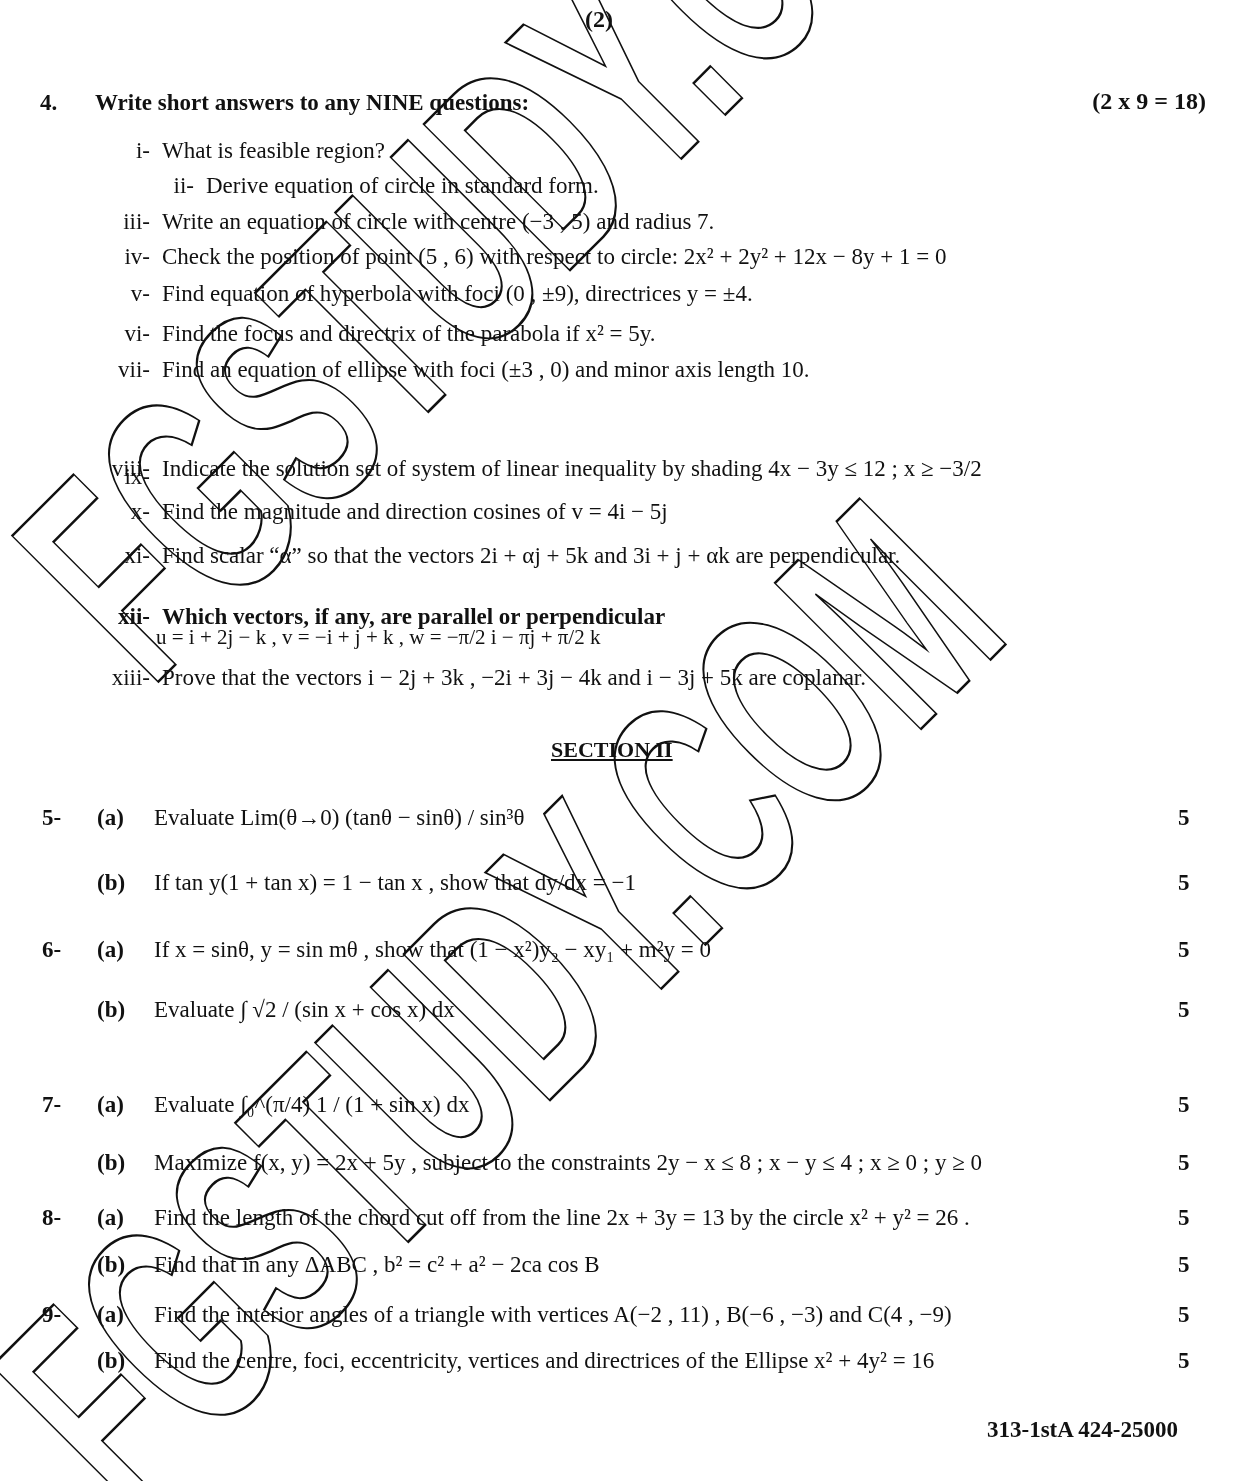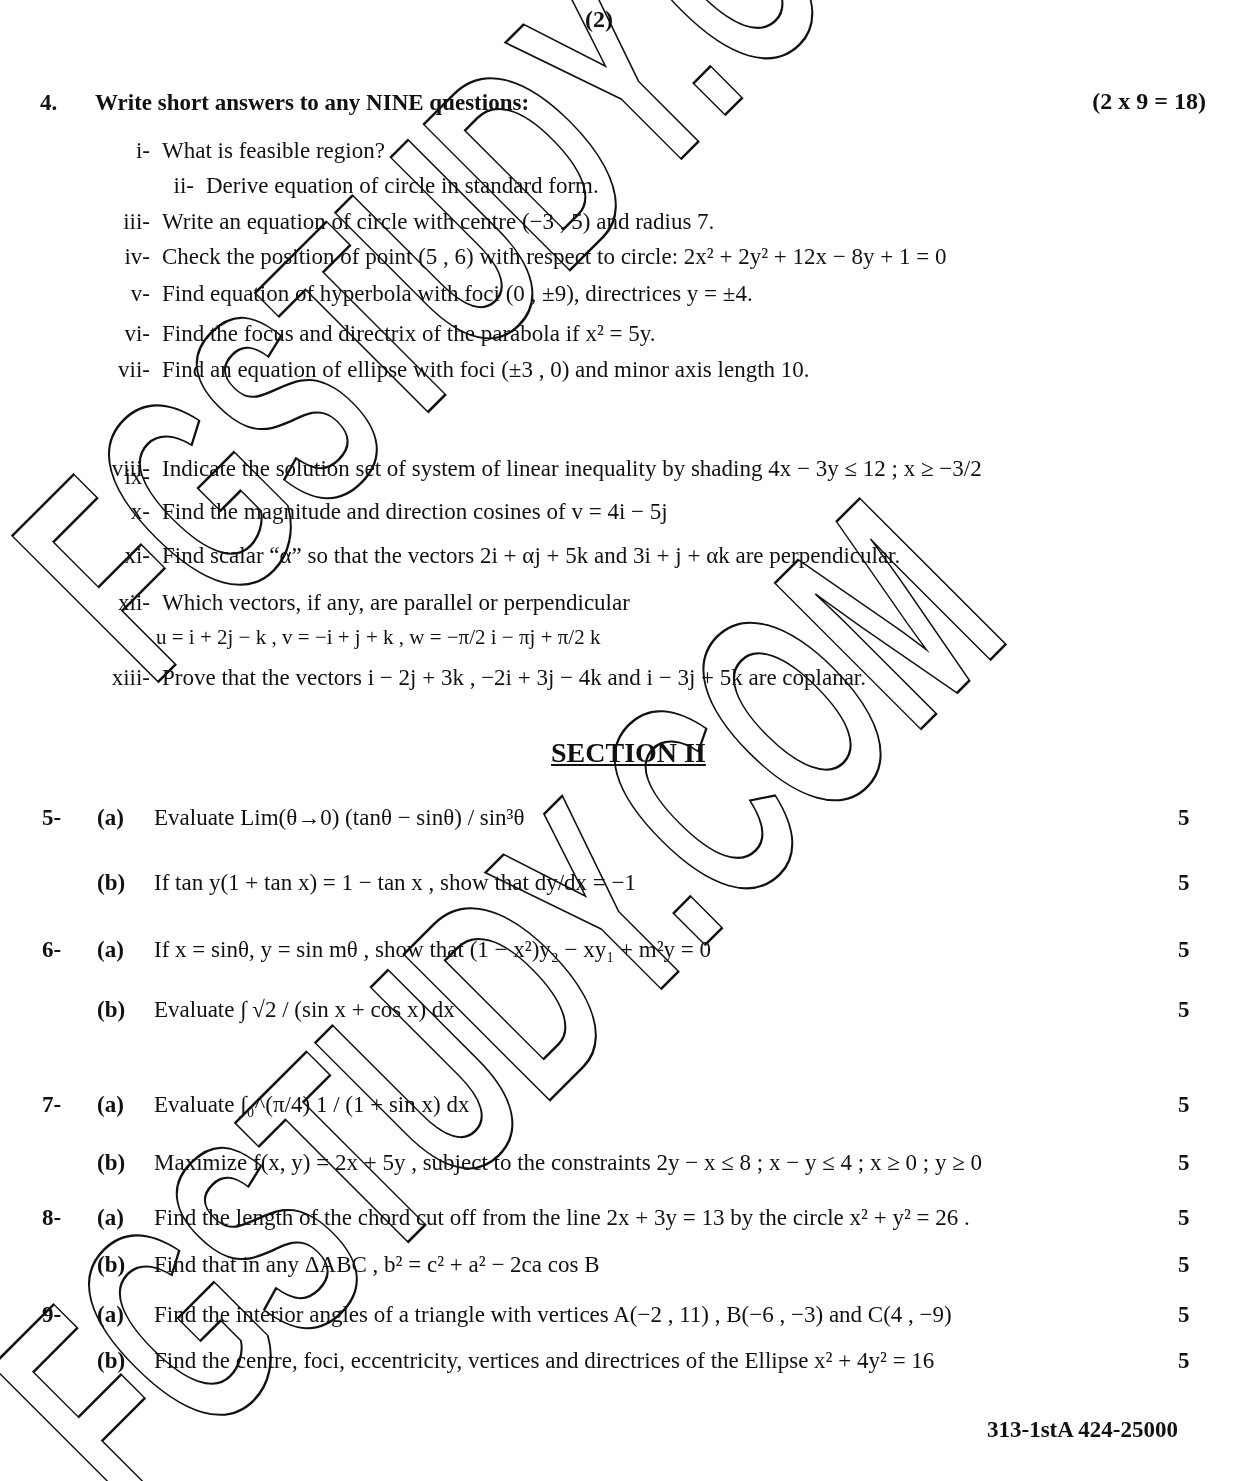--- a/index.html
+++ b/index.html
@@ -7,21 +7,21 @@
          font-family:"Liberation Serif", serif; color:#111; }
   .abs { position:absolute; white-space:nowrap; }
   .page-no { left:585px; top:6px; font-size:24px; font-weight:bold; }
   .qhead { top:90px; font-size:23px; font-weight:bold; }
   .qhead .num { position:absolute; left:40px; }
   .qhead .txt { position:absolute; left:95px; }
   .marks-top { right:44px; top:88px; font-size:24px; font-weight:bold; }
   .sq { font-size:23px; }
   .sq .roman { position:absolute; width:110px; text-align:right; left:40px; }
   .sq .stext { position:absolute; left:162px; }
-  .section-title { left:551px; top:737px; font-size:28px; font-weight:bold; text-decoration:underline; }
+  .section-title { left:551px; top:737px; font-size:22px; font-weight:bold; text-decoration:underline; }
   .lq { font-size:23px; }
   .lq .qn { position:absolute; left:42px; font-weight:bold; }
   .lq .part { position:absolute; left:97px; font-weight:bold; }
   .lq .ltext { position:absolute; left:154px; }
   .lq .mark { position:absolute; left:1178px; font-weight:bold; }
   .footer-code { left:987px; top:1417px; font-size:23px; font-weight:bold; }
   .watermark { position:absolute; left:0; top:0; pointer-events:none; }
 </style>
 </head>
 <body>
@@ -70,21 +70,21 @@
   <span class="roman">ix-</span>
 </div>
 <div class="abs sq" style="left:0;top:499px;width:1250px;height:30px;">
   <span class="roman">x-</span>
   <span class="stext">Find the magnitude and direction cosines of v = 4i − 5j</span>
 </div>
 <div class="abs sq" style="left:0;top:543px;width:1250px;height:30px;">
   <span class="roman">xi-</span>
   <span class="stext">Find scalar “α” so that the vectors  2i + αj + 5k  and  3i + j + αk  are perpendicular.</span>
 </div>
-<div class="abs sq" style="left:0;top:590px;width:1008px;height:30px;">
+<div class="abs sq" style="left:0;top:604px;width:1008px;height:30px;font-weight:bold;">
   <span class="roman">xii-</span>
   <span class="stext">Which vectors, if any, are parallel or perpendicular</span>
 </div>
 <div class="abs sq" style="left:0;top:625px;width:1250px;height:30px;">
   <span class="stext" style="left:156px;font-size:21px;">u = i + 2j − k ,  v = −i + j + k ,  w = −π/2 i − πj + π/2 k</span>
 </div>
 <div class="abs sq" style="left:0;top:665px;width:1250px;height:30px;">
   <span class="roman">xiii-</span>
   <span class="stext">Prove that the vectors  i − 2j + 3k ,  −2i + 3j − 4k  and  i − 3j + 5k  are coplanar.</span>
 </div>

